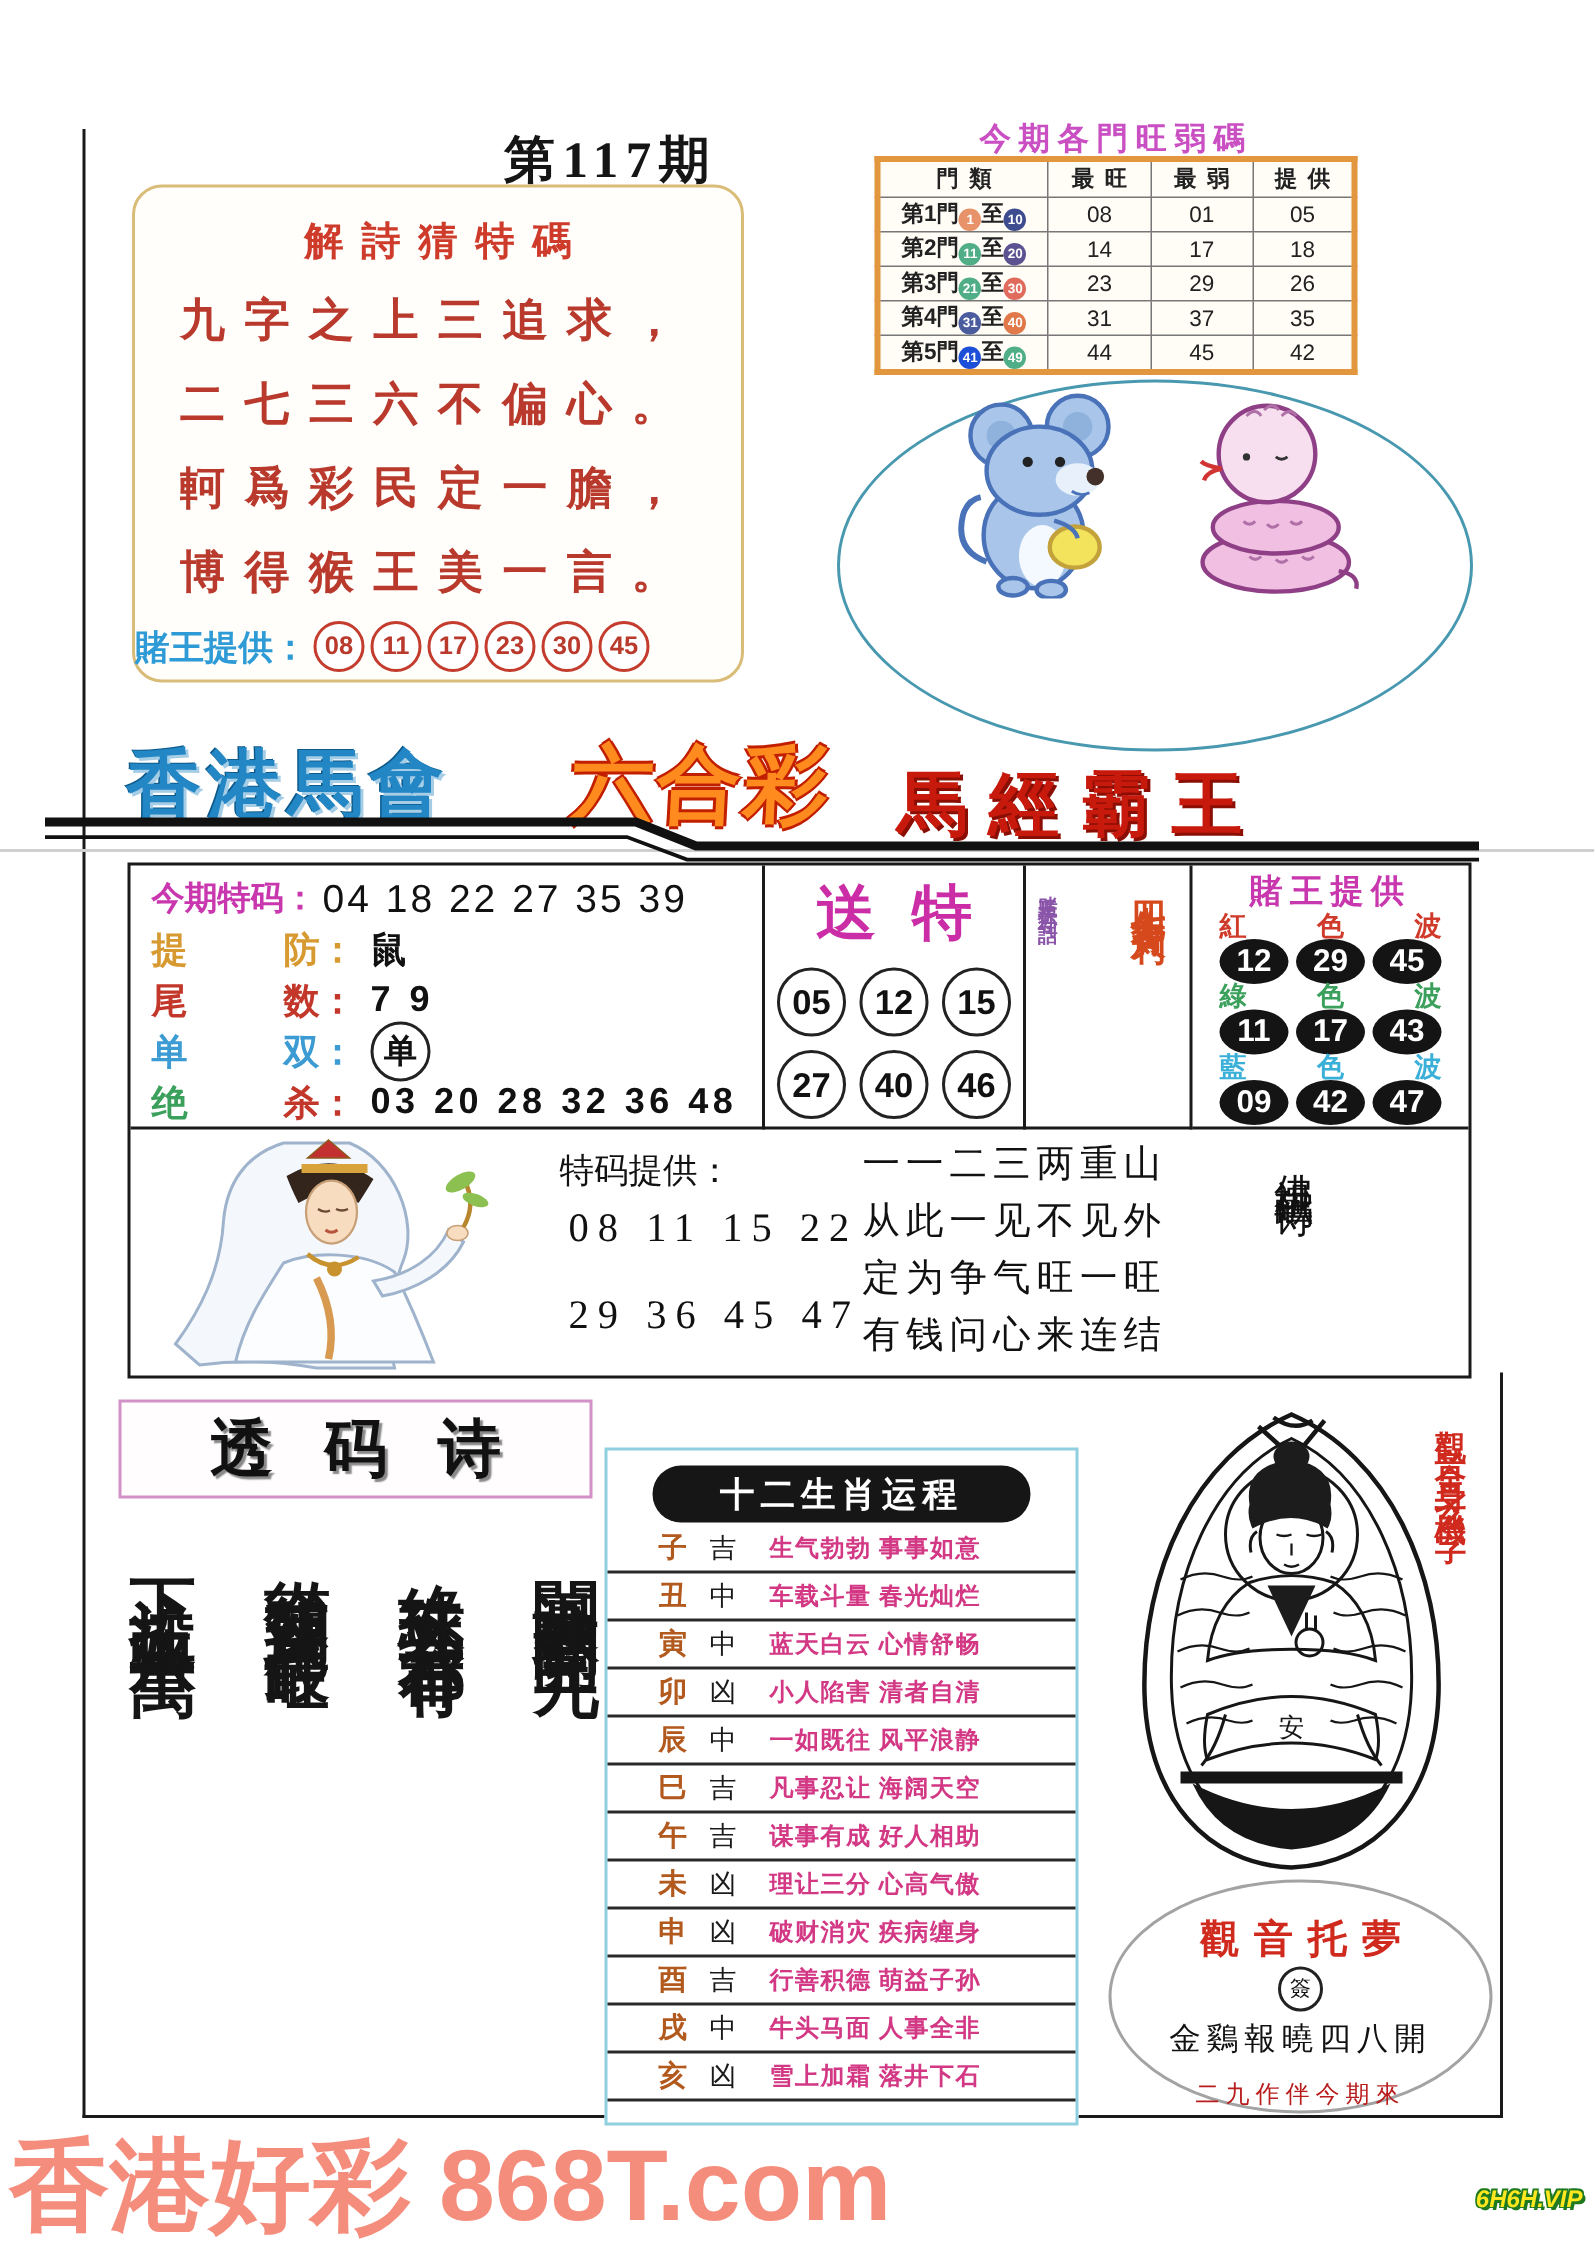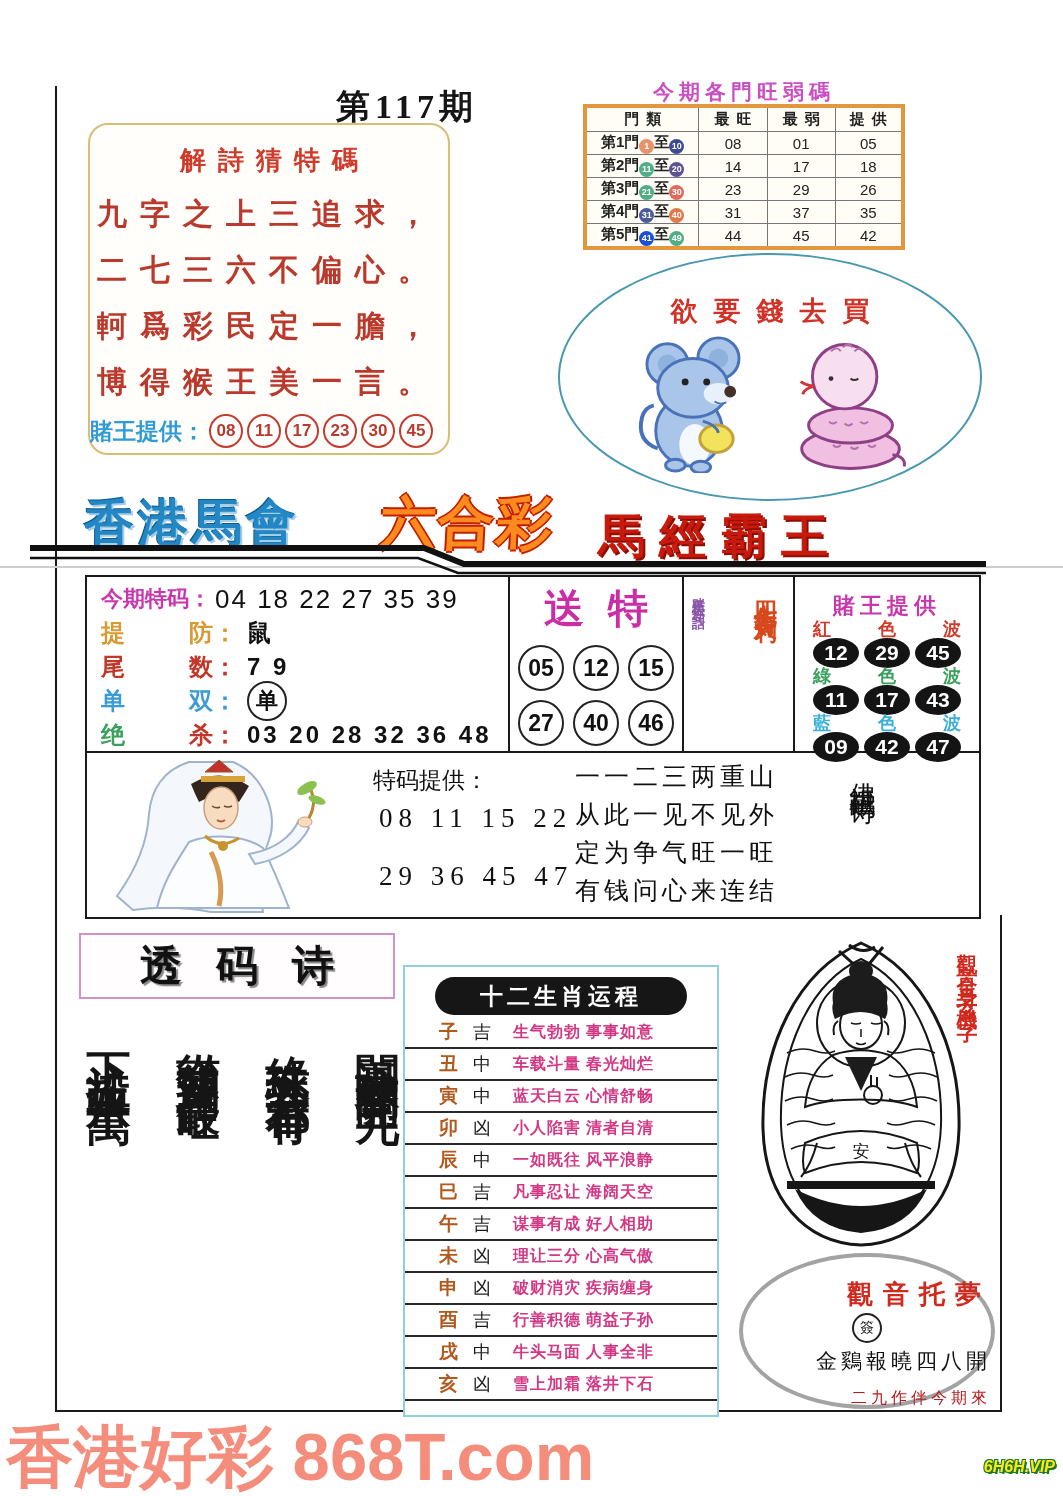--- a/index.html
+++ b/index.html
@@ -5,21 +5,21 @@
   html,body{margin:0;padding:0;background:#fff;}
   .page{position:relative;width:1063px;height:1496px;background:#ffffff;overflow:hidden;
         font-family:"Liberation Sans",sans-serif;color:#111;}
   
   .frame-left{position:absolute;left:55px;top:86px;width:2px;height:1326px;background:#1a1a1a;}
   .gray-line{position:absolute;left:0;top:566px;width:1063px;height:2px;background:#cfcfcf;}
   
   .issue{position:absolute;left:336px;top:84px;font-size:34px;font-weight:bold;letter-spacing:5px;
          color:#151515;font-family:"Liberation Serif",serif;}
   
-  .poem-box{position:absolute;left:88px;top:123px;width:362px;height:332px;border:2px solid #d9bc78;
+  .poem-box{position:absolute;left:88px;top:123px;width:408px;height:332px;border:2px solid #d9bc78;
             border-radius:20px;box-sizing:border-box;padding-top:18px;background:#fffefb;}
   .poem-title{text-align:center;font-size:26px;font-weight:bold;color:#cf3b2a;letter-spacing:12px;
               text-indent:12px;font-family:"Liberation Serif",serif;}
   .poem-lines{margin-top:8px;text-align:center;}
   .poem-line{font-size:30px;line-height:56px;color:#b93a2c;letter-spacing:13px;font-weight:bold;
              font-family:"Liberation Serif",serif;white-space:nowrap;}
   .provider-row{display:flex;align-items:center;margin-top:4px;}
   .provider-label{font-size:23px;font-weight:bold;color:#2e9bd6;font-family:"Liberation Serif",serif;}
   .rnum{display:inline-flex;align-items:center;justify-content:center;width:30px;height:30px;
         border:2px solid #c43c2e;border-radius:50%;color:#b93a2c;font-size:17px;font-weight:bold;
@@ -80,21 +80,21 @@
         margin-left:10px;font-family:"Liberation Serif",serif;}
   .songte-title{margin-top:4px;text-align:center;color:#cb2da6;font-size:40px;font-weight:bold;
         letter-spacing:24px;text-indent:24px;font-family:"Liberation Serif",serif;}
   .songte-row{display:flex;justify-content:center;gap:9px;margin-top:9px;}
   .ring{display:flex;align-items:center;justify-content:center;width:42px;height:42px;
         border:2px solid #222;border-radius:50%;font-size:23px;font-weight:bold;color:#111;}
   .msg-small{position:absolute;left:5px;top:10px;writing-mode:vertical-rl;font-size:13px;
         color:#8a55a8;letter-spacing:3px;font-weight:bold;}
   .msg-big{position:absolute;right:12px;top:6px;writing-mode:vertical-rl;font-size:23px;
         color:#d6491d;letter-spacing:3px;font-weight:bold;font-family:"Liberation Serif",serif;}
-  .waves-title{margin-top:14px;text-align:center;color:#c937ae;font-size:22px;font-weight:bold;
+  .waves-title{margin-top:2px;text-align:center;color:#c937ae;font-size:22px;font-weight:bold;
         letter-spacing:5px;font-family:"Liberation Serif",serif;}
   .wave-label{padding:0 18px;font-size:18px;font-weight:bold;line-height:17px;text-align:justify;
         text-align-last:justify;font-family:"Liberation Serif",serif;}
   .wave-label.red{color:#d03a2a}.wave-label.green{color:#3aa05c}.wave-label.blue{color:#3ab0d8}
   .wave-balls{display:flex;justify-content:center;gap:5px;}
   .ball{display:flex;align-items:center;justify-content:center;width:46px;height:30px;
         background:#141414;border-radius:50%;color:#fff;font-size:21px;font-weight:bold;}
   .guanyin-svg{position:absolute;left:6px;top:179px;}
   .temple-label{position:absolute;left:286px;top:188px;font-size:23px;color:#111;
         font-family:"Liberation Serif",serif;}
@@ -122,22 +122,22 @@
   .zhead{width:252px;height:38px;margin:10px auto 2px;background:#161616;border-radius:19px;
         color:#fff;font-size:23px;font-weight:bold;letter-spacing:4px;display:flex;align-items:center;
         justify-content:center;font-family:"Liberation Serif",serif;}
   .zrow{display:flex;align-items:center;height:32px;border-bottom:2px solid #2a2a2a;
         padding-left:34px;box-sizing:border-box;}
   .zbranch{width:34px;font-size:19px;font-weight:bold;color:#b2591e;font-family:"Liberation Serif",serif;}
   .zluck{width:40px;font-size:18px;color:#1a1a1a;font-family:"Liberation Serif",serif;}
   .ztext{font-size:16px;font-weight:bold;color:#d23884;letter-spacing:1px;white-space:nowrap;
         font-family:"Liberation Serif",serif;}
   .buddha-svg{position:absolute;left:666px;top:22px;}
-  .dream-oval{position:absolute;left:684px;top:338px;width:256px;height:156px;border:4px solid #a3a3a3;
-        border-radius:50%;text-align:right;box-sizing:border-box;}
+  .dream-oval{position:absolute;left:684px;top:338px;width:256px;height:156px;border:2px solid #a3a3a3;
+        border-radius:50%;text-align:center;box-sizing:border-box;}
   .dream-title{margin-top:20px;font-size:26px;font-weight:bold;color:#d02a1f;letter-spacing:10px;
         text-indent:10px;font-family:"Liberation Serif",serif;}
   .dream-seal{width:30px;height:30px;border:2px solid #222;border-radius:50%;margin:1px auto;
         display:flex;align-items:center;justify-content:center;font-size:14px;color:#111;
         font-family:"Liberation Serif",serif;box-sizing:border-box;}
   .dream-line1{font-size:21px;color:#111;letter-spacing:4px;margin-top:4px;
         font-family:"Liberation Serif",serif;}
   .dream-line2{font-size:16px;color:#b91c1c;letter-spacing:4px;margin-top:13px;
         font-family:"Liberation Serif",serif;}
   .side-vert{position:absolute;left:898px;top:22px;writing-mode:vertical-rl;font-size:21px;
@@ -214,21 +214,20 @@
     <tr>
       <td class="gate-cell"><span>第5門</span><span class="gc g5f">41</span><span>至</span><span class="gc g5t">49</span></td>
       <td>44</td>
       <td>45</td>
       <td>42</td>
     </tr>
   </tbody>
     </table>
 
   <div class="oval">
-    <div class="oval-caption">欲要錢去買</div>
     <div class="animals">
       <svg width="128" height="142" viewBox="0 0 130 145">
         <path d="M30 120 Q8 112 14 88 Q17 78 26 76" fill="none" stroke="#4a72b8" stroke-width="4"></path>
         <circle cx="40" cy="34" r="21" fill="#a9c6ea" stroke="#4a72b8" stroke-width="3"></circle>
         <circle cx="40" cy="34" r="10" fill="#8fb2dd"></circle>
         <circle cx="92" cy="28" r="21" fill="#a9c6ea" stroke="#4a72b8" stroke-width="3"></circle>
         <circle cx="92" cy="28" r="10" fill="#8fb2dd"></circle>
         <ellipse cx="62" cy="102" rx="34" ry="36" fill="#a9c6ea" stroke="#4a72b8" stroke-width="3"></ellipse>
         <ellipse cx="68" cy="116" rx="16" ry="21" fill="#f4f8ff"></ellipse>
         <ellipse cx="66" cy="58" rx="36" ry="30" fill="#a9c6ea" stroke="#4a72b8" stroke-width="3"></ellipse>

